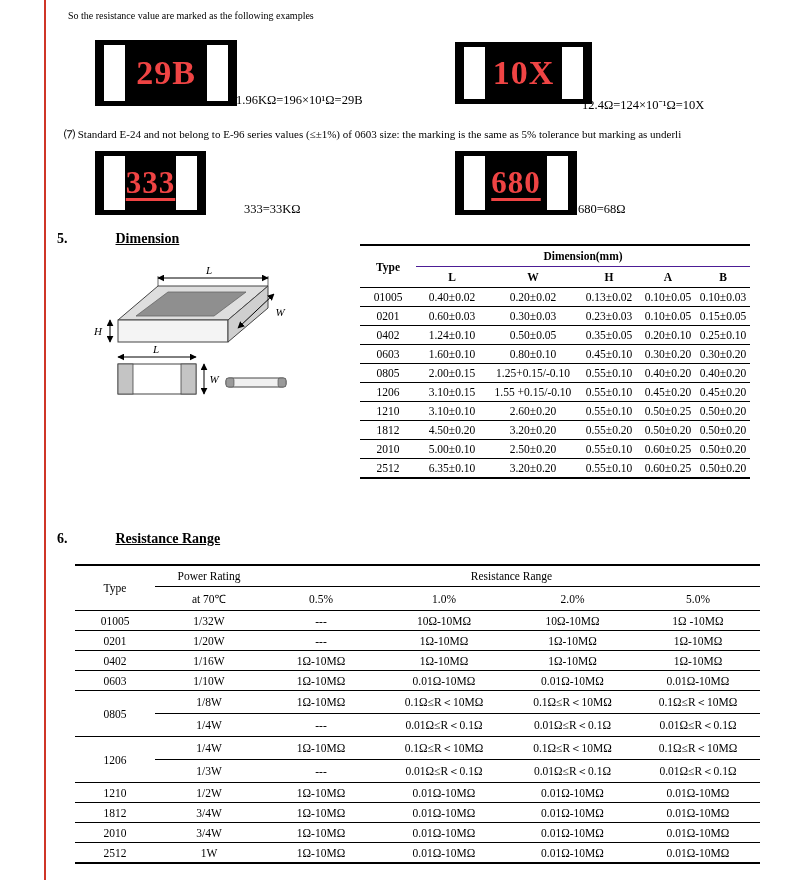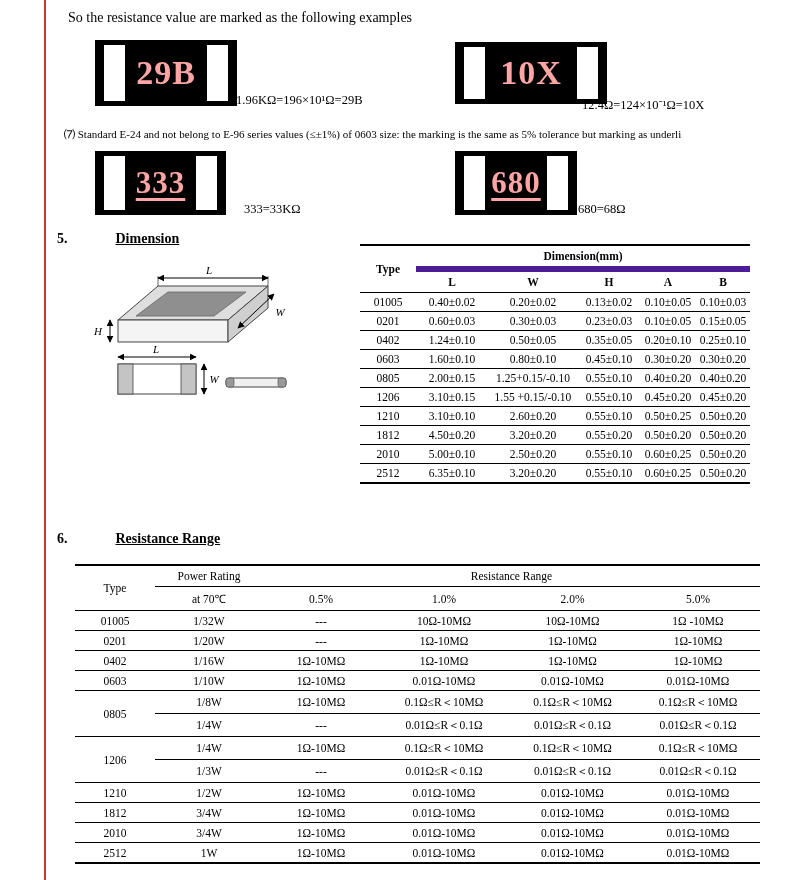--- a/index.html
+++ b/index.html
@@ -6,49 +6,49 @@
   html,body { width:790px; height:880px; }
   body {
     background:#ffffff;
     font-family:"Liberation Serif", serif;
     color:#000;
   }
   .page { position:relative; width:790px; height:880px; background:#fff; overflow:hidden; }
 
   .margin-line { position:absolute; left:44px; top:0; bottom:0; width:2px; background:#cf3527; }
 
-  .intro { position:absolute; left:68px; top:10px; font-size:14px; white-space:nowrap; }
+  .intro { position:absolute; left:68px; top:10px; font-size:10px; white-space:nowrap; }
   .note  { position:absolute; left:64px; top:127px; font-size:11px; white-space:nowrap; }
 
   
   .chip { position:absolute; background:#000; }
   .chip .term { position:absolute; top:5px; bottom:5px; width:21px; background:#fff; }
   .chip .term.left  { left:9px; }
   .chip .term.right { right:9px; }
   .chip .mark {
     position:absolute; inset:0; display:flex; align-items:center; justify-content:center;
-    color:#fca5a5; font-weight:bold; font-size:34px; letter-spacing:1px;
+    color:#ef4444; font-weight:bold; font-size:34px; letter-spacing:1px;
     font-family:"Liberation Serif", serif;
   }
   .chip.underlined .mark { text-decoration:underline; text-decoration-thickness:3px; text-underline-offset:5px; font-size:31px; }
   .chip-caption { position:absolute; font-size:12.5px; white-space:nowrap; }
 
   .heading { position:absolute; font-weight:bold; font-size:14px; }
   .heading .num { margin-right:10px; }
   .heading .title { text-decoration:underline;padding-left:38px; }
 
   
   table { border-collapse:collapse; position:absolute; table-layout:fixed; background:#fff; }
   th, td { text-align:center; vertical-align:middle; overflow:hidden; }
 
   .dim-table { left:360px; top:244px; width:390px; font-size:11.5px;
                border-top:2px solid #000; border-bottom:2px solid #000; }
   .dim-table th { font-weight:bold; padding:4px 2px; }
   .dim-table td { font-weight:normal; padding:3px 2px; border-top:1px solid #000; }
-  .dim-table th.group { border-bottom:6px solid #4c1d95;font-family:Liberation Serif, serif; }
+  .dim-table th.group { border-bottom:1px solid #4c1d95;font-family:Liberation Serif, serif; }
 
   .res-table { left:75px; top:564px; width:685px; font-size:11.5px;
                border-top:2px solid #000; border-bottom:2px solid #000; }
   .res-table th { font-weight:normal; padding:4px 2px; }
   .res-table th.hline { border-bottom:1px solid #000; }
   .res-table td { font-weight:normal; padding:3.5px 2px; border-top:1px solid #000; }
 
   .diagram { position:absolute; left:88px; top:252px; }
   .diagram text { font-family:"Liberation Serif", serif; font-style:italic; font-size:11px; fill:#000; }
 </style>
@@ -61,30 +61,30 @@
 
   <div class="intro">So the resistance value are marked as the following examples</div>
 
   <div class="chip" style="left:95px; top:40px; width:142px; height:66px;">
     <span class="term left"></span>
     <span class="term right"></span>
     <span class="mark">29B</span>
   </div>
   <div class="chip-caption" style="left:236px; top:93px;">1.96KΩ=196×10¹Ω=29B</div>
 
-  <div class="chip" style="left:455px; top:42px; width:152px; height:62px;">
+  <div class="chip" style="left:455px; top:42px; width:137px; height:62px;">
     <span class="term left"></span>
     <span class="term right"></span>
     <span class="mark">10X</span>
   </div>
   <div class="chip-caption" style="left:582px; top:96px;">12.4Ω=124×10⁻¹Ω=10X</div>
 
   <div class="note">⑺ Standard E-24 and not belong to E-96 series values (≤±1%) of 0603 size: the marking is the same as 5% tolerance but marking as underli</div>
 
-  <div class="chip underlined" style="left:95px; top:151px; width:131px; height:64px;">
+  <div class="chip underlined" style="left:95px; top:151px; width:111px; height:64px;">
     <span class="term left"></span>
     <span class="term right"></span>
     <span class="mark">333</span>
   </div>
   <div class="chip-caption" style="left:244px; top:202px;">333=33KΩ</div>
 
   <div class="chip underlined" style="left:455px; top:151px; width:122px; height:64px;">
     <span class="term left"></span>
     <span class="term right"></span>
     <span class="mark">680</span>

